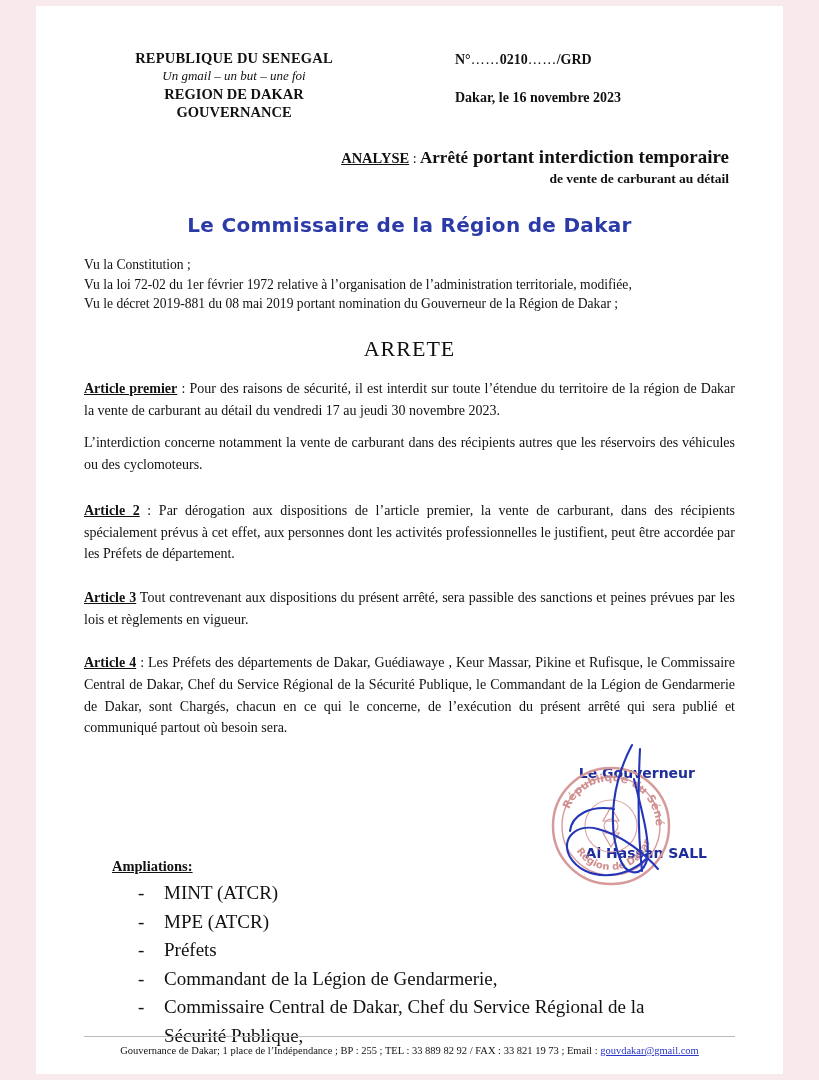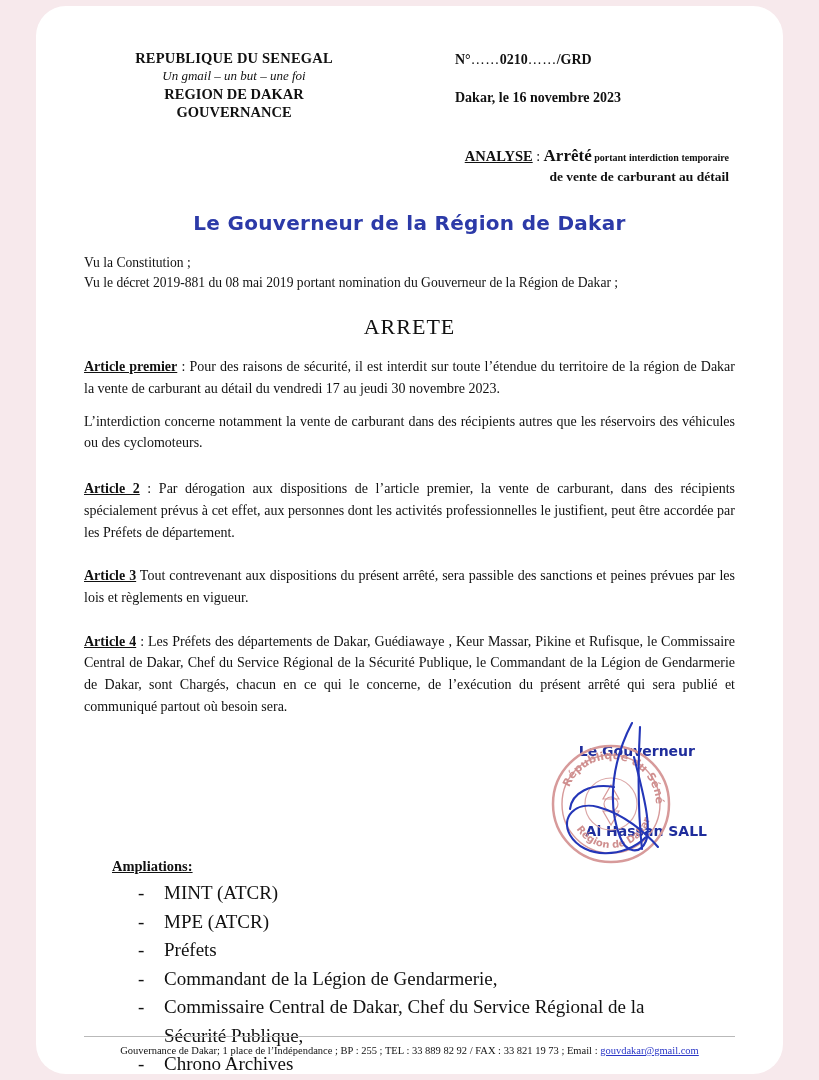--- a/index.html
+++ b/index.html
@@ -15,21 +15,20 @@
   }
   .page {
     position: absolute;
     left: 36px;
     top: 6px;
     width: 747px;
     height: 1068px;
     background: #ffffff;
     box-sizing: border-box;
     padding: 44px 48px 0 48px;
-    border-radius: 30px;
   }
   .hdr {
     position: relative;
     height: 70px;
   }
   .hdr-left {
     position: absolute;
     left: 0;
     top: 0;
     text-align: center;
@@ -99,21 +98,21 @@
     text-decoration: underline;
     font-weight: bold;
     font-size: 14.5px;
   }
   .arrete-word {
     font-weight: bold;
     font-size: 17px;
   }
   .analyse-tail {
     font-weight: bold;
-    font-size: 10px;
+    font-size: 19px;
   }
   .analyse-l2 {
     font-size: 13.5px;
     font-weight: bold;
     margin-top: 3px;
     color: #111;
   }
   .gov-title {
     text-align: center;
     margin-top: 26px;
@@ -269,24 +268,25 @@
     </div>
   </div>
 
   <div class="analyse-block">
     <div class="analyse-l1">
       <span class="analyse-word">ANALYSE</span><span> : </span><span class="arrete-word">Arrêté</span><span class="analyse-tail"> portant interdiction temporaire</span>
     </div>
     <div class="analyse-l2">de vente de carburant au détail</div>
   </div>
 
-  <div class="gov-title">Le Gouverneur de la Région de Dakar</div>
+  <div class="gov-title">Le Commissaire de la Région de Dakar</div>
 
   <div class="vus">
     <div>Vu la Constitution ;</div>
+    <div>Vu la loi 72-02 du 1er février 1972 relative à l’organisation de l’administration territoriale, modifiée,</div>
     <div>Vu le décret 2019-881 du 08 mai 2019 portant nomination du Gouverneur de la Région de Dakar ;</div>
   </div>
 
   <div class="arrete-head">ARRETE</div>
 
   <div class="art">
     <p><span class="lbl">Article premier</span><span> : </span><span>Pour des raisons de sécurité, il est interdit sur toute l’étendue du territoire de la région de Dakar la vente de carburant au détail du vendredi 17 au jeudi 30 novembre 2023.</span></p>
     <p>L’interdiction concerne notamment la vente de carburant dans des récipients autres que les réservoirs des véhicules ou des cyclomoteurs.</p>
   </div>
 
@@ -333,21 +333,20 @@
   </div>
 
   <div class="ampl">
     <div class="ampl-title">Ampliations:</div>
     <ul>
       <li>MINT (ATCR)</li>
       <li>MPE (ATCR)</li>
       <li>Préfets</li>
       <li>Commandant de la Légion de Gendarmerie,</li>
       <li>Commissaire Central de Dakar, Chef du Service Régional de la Sécurité Publique,</li>
-      <li>Chrono Archives</li>
     </ul>
   </div>
 
   <div class="footer">
     <hr>
     <div class="footer-text"><span>Gouvernance de Dakar; 1 place de l’Indépendance ; BP : 255 ; TEL : 33 889 82 92 / FAX : 33 821 19 73 ; Email : </span><a href="#">gouvdakar@gmail.com</a></div>
   </div>
 
 </div>
 

